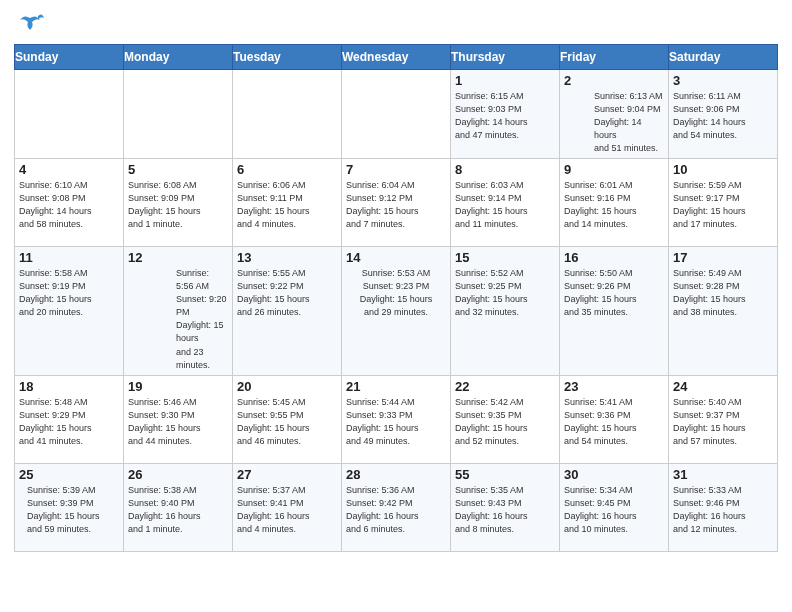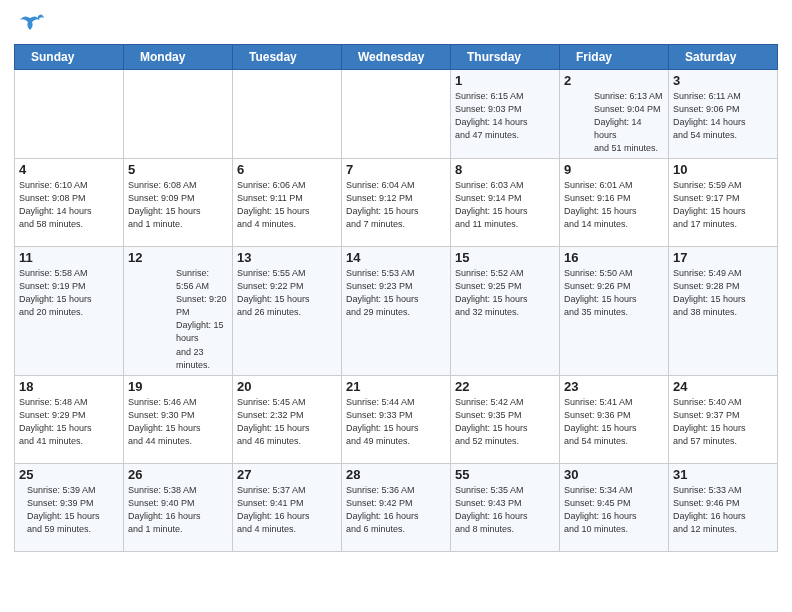--- a/index.html
+++ b/index.html
@@ -44,21 +44,21 @@
     table {
       width: 100%;
       border-collapse: collapse;
       table-layout: fixed;
     }
     thead tr th {
       background-color: #3a7abf;
       color: #fff;
       font-size: 12px;
       font-weight: bold;
-      padding: 5px 16px;
+      padding: 5px 0;
       text-align: left;
       border: 1px solid #2a5a9f;
     }
     tbody tr td {
       vertical-align: top;
       border: 1px solid #ccc;
       padding: 3px 4px;
       font-size: 9.2px;
       color: #222;
       background: #fff;
@@ -216,21 +216,21 @@
           </td>
           <td>
             <span class="day-num">13</span>
             <div class="day-info" style="white-space: pre-line;">Sunrise: 5:55 AM
 Sunset: 9:22 PM
 Daylight: 15 hours
 and 26 minutes.</div>
           </td>
           <td>
             <span class="day-num">14</span>
-            <div class="day-info" style="white-space: pre-line;">Sunrise: 5:53 AM
+            <div class="day-info" style="white-space: pre-line; text-align: center;">Sunrise: 5:53 AM
 Sunset: 9:23 PM
 Daylight: 15 hours
 and 29 minutes.</div>
           </td>
           <td>
             <span class="day-num">15</span>
             <div class="day-info" style="white-space: pre-line;">Sunrise: 5:52 AM
 Sunset: 9:25 PM
 Daylight: 15 hours
 and 32 minutes.</div>
@@ -261,21 +261,21 @@
           <td>
             <span class="day-num">19</span>
             <div class="day-info" style="white-space: pre-line;">Sunrise: 5:46 AM
 Sunset: 9:30 PM
 Daylight: 15 hours
 and 44 minutes.</div>
           </td>
           <td>
             <span class="day-num">20</span>
             <div class="day-info" style="white-space: pre-line;">Sunrise: 5:45 AM
-Sunset: 2:32 PM
+Sunset: 9:55 PM
 Daylight: 15 hours
 and 46 minutes.</div>
           </td>
           <td>
             <span class="day-num">21</span>
             <div class="day-info" style="white-space: pre-line;">Sunrise: 5:44 AM
 Sunset: 9:33 PM
 Daylight: 15 hours
 and 49 minutes.</div>
           </td>

